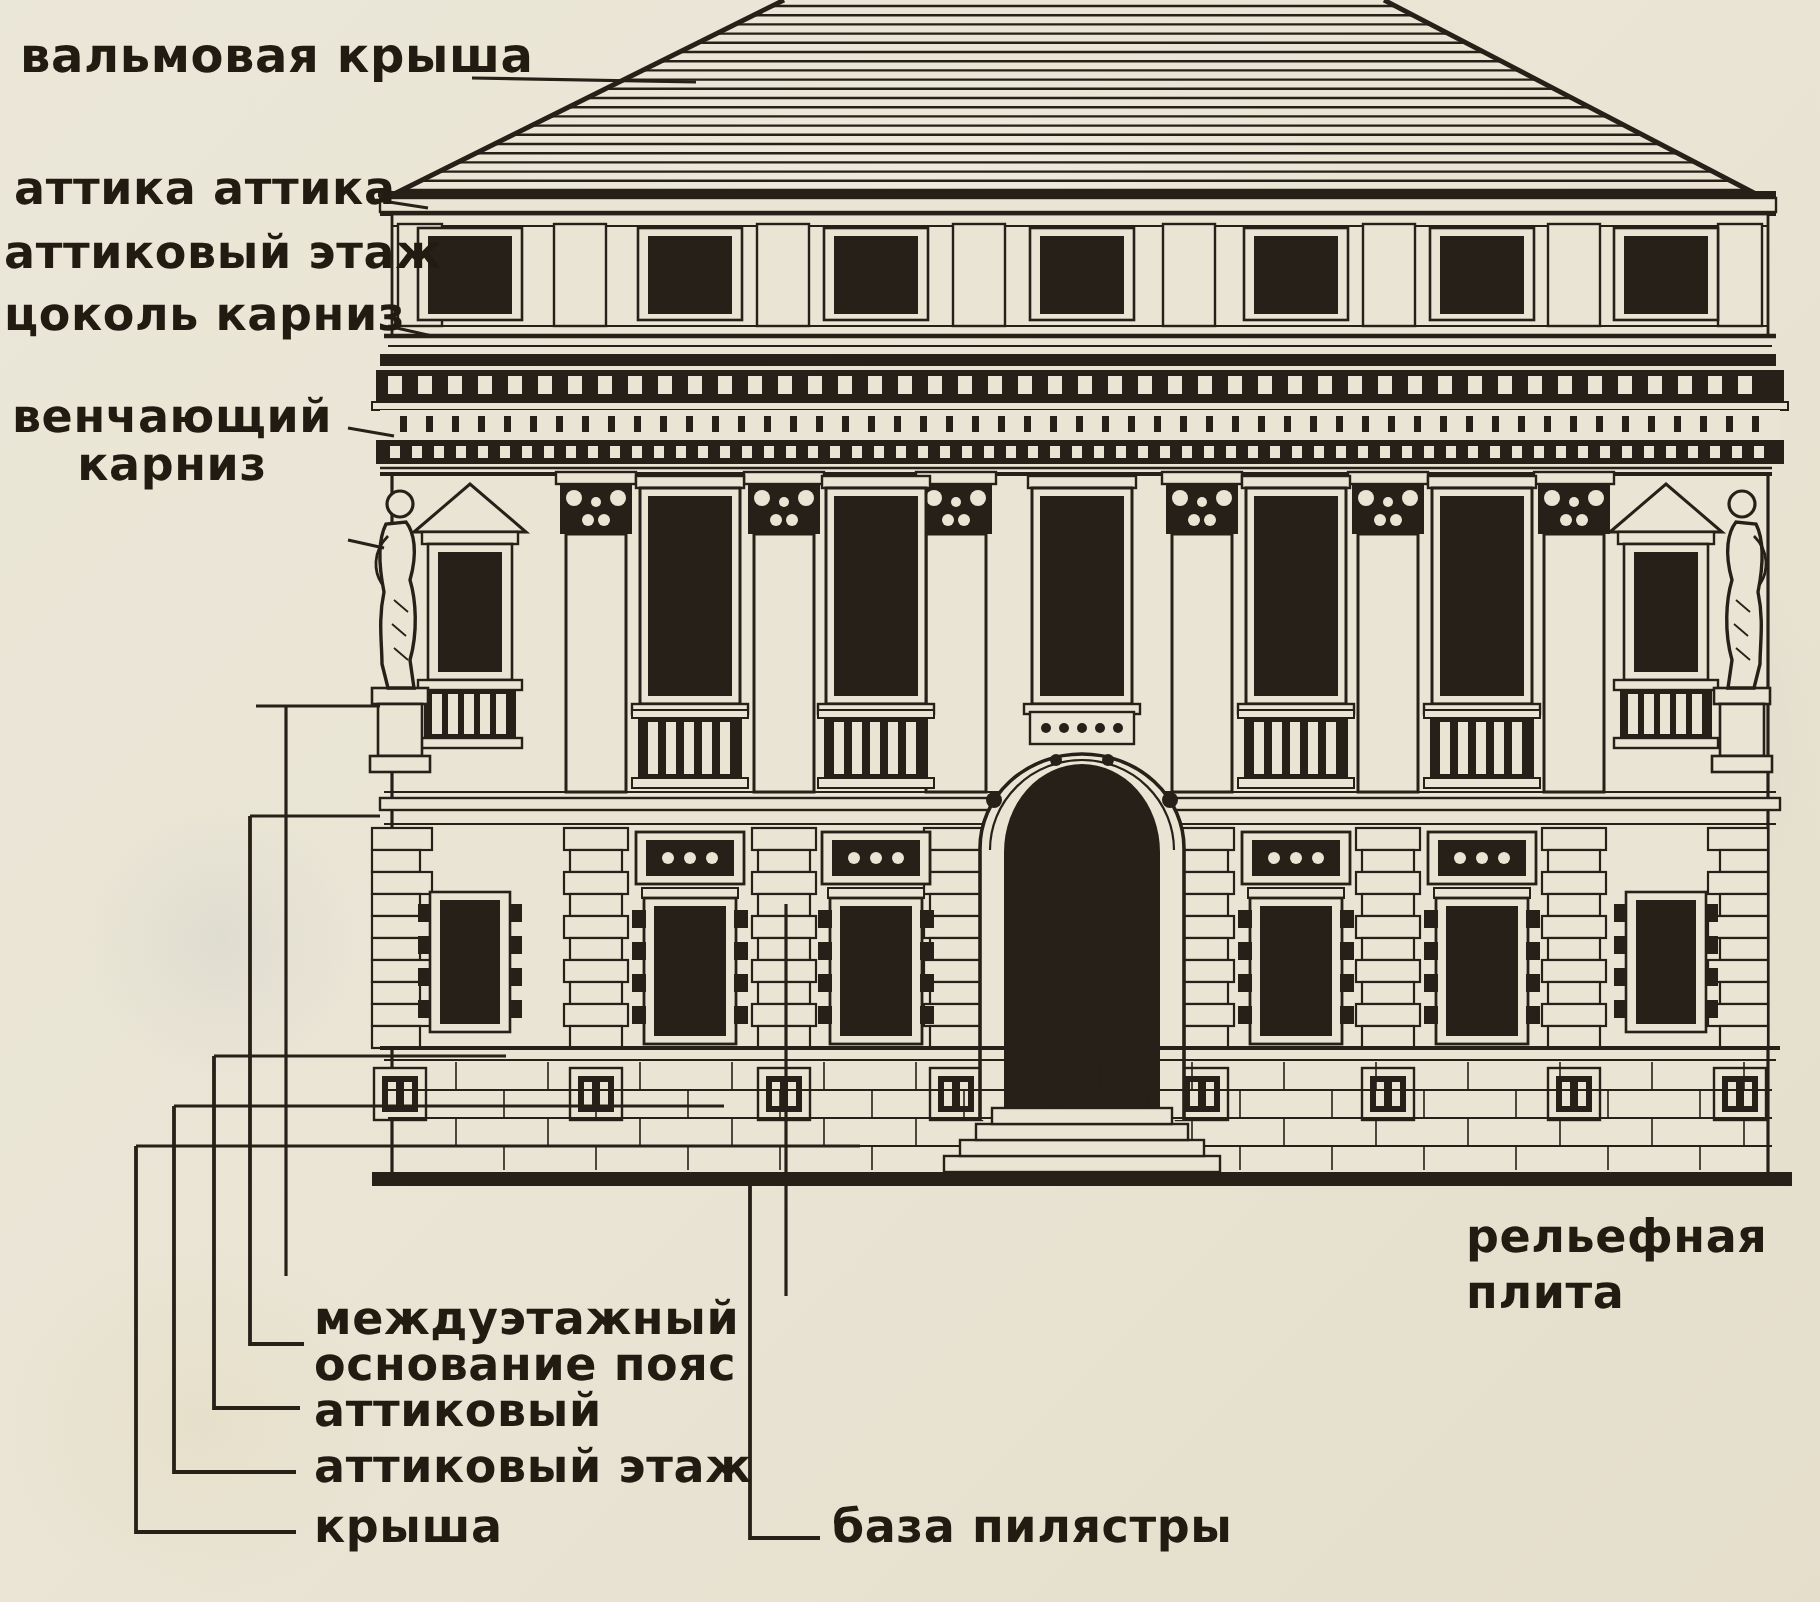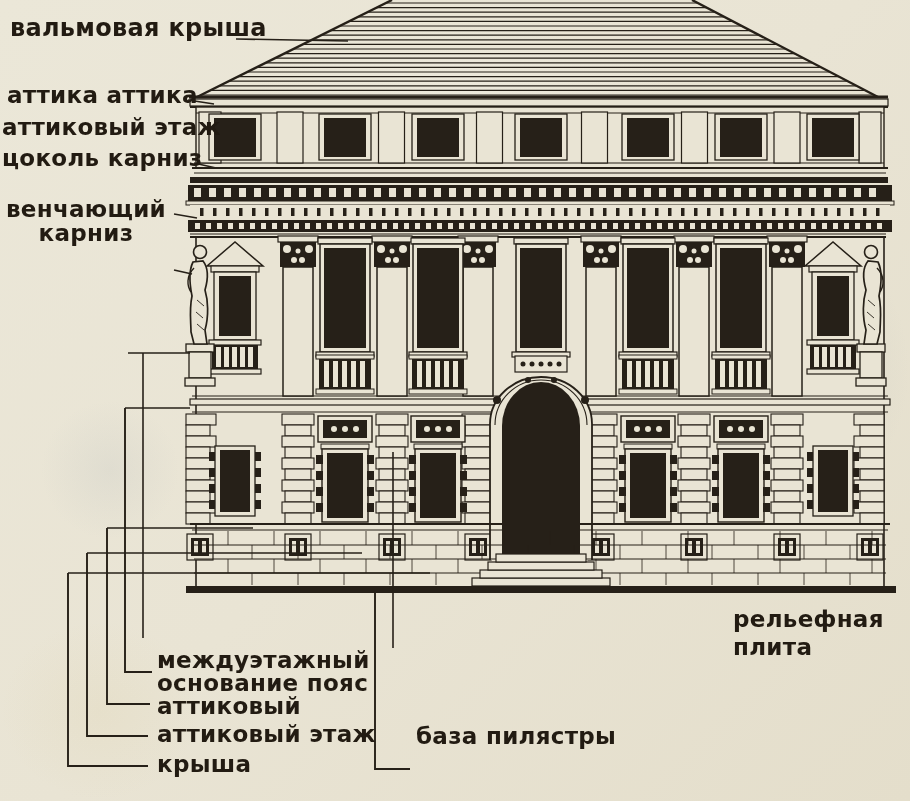--- a/index.html
+++ b/index.html
@@ -816,16 +816,16 @@
   <div class="label" style="left:7px;top:83px">аттика аттика</div>
   <div class="label" style="left:2px;top:115px">аттиковый этаж</div>
   <div class="label" style="left:2px;top:146px">цоколь карниз</div>
   <div class="label r" style="left:0px;top:197px;width:172px">венчающий
 карниз</div>
   <div class="label" style="left:157px;top:649px;line-height:1.0">междуэтажный
 основание пояс</div>
   <div class="label" style="left:157px;top:694px">аттиковый</div>
   <div class="label" style="left:157px;top:722px">аттиковый этаж</div>
   <div class="label" style="left:157px;top:752px">крыша</div>
-  <div class="label" style="left:416px;top:724px">база пилястры</div>
+  <div class="label" style="left:416px;top:752px">база пилястры</div>
   <div class="label" style="left:733px;top:606px;line-height:1.2">рельефная
 плита</div>
 </div>
 
 </body></html>

